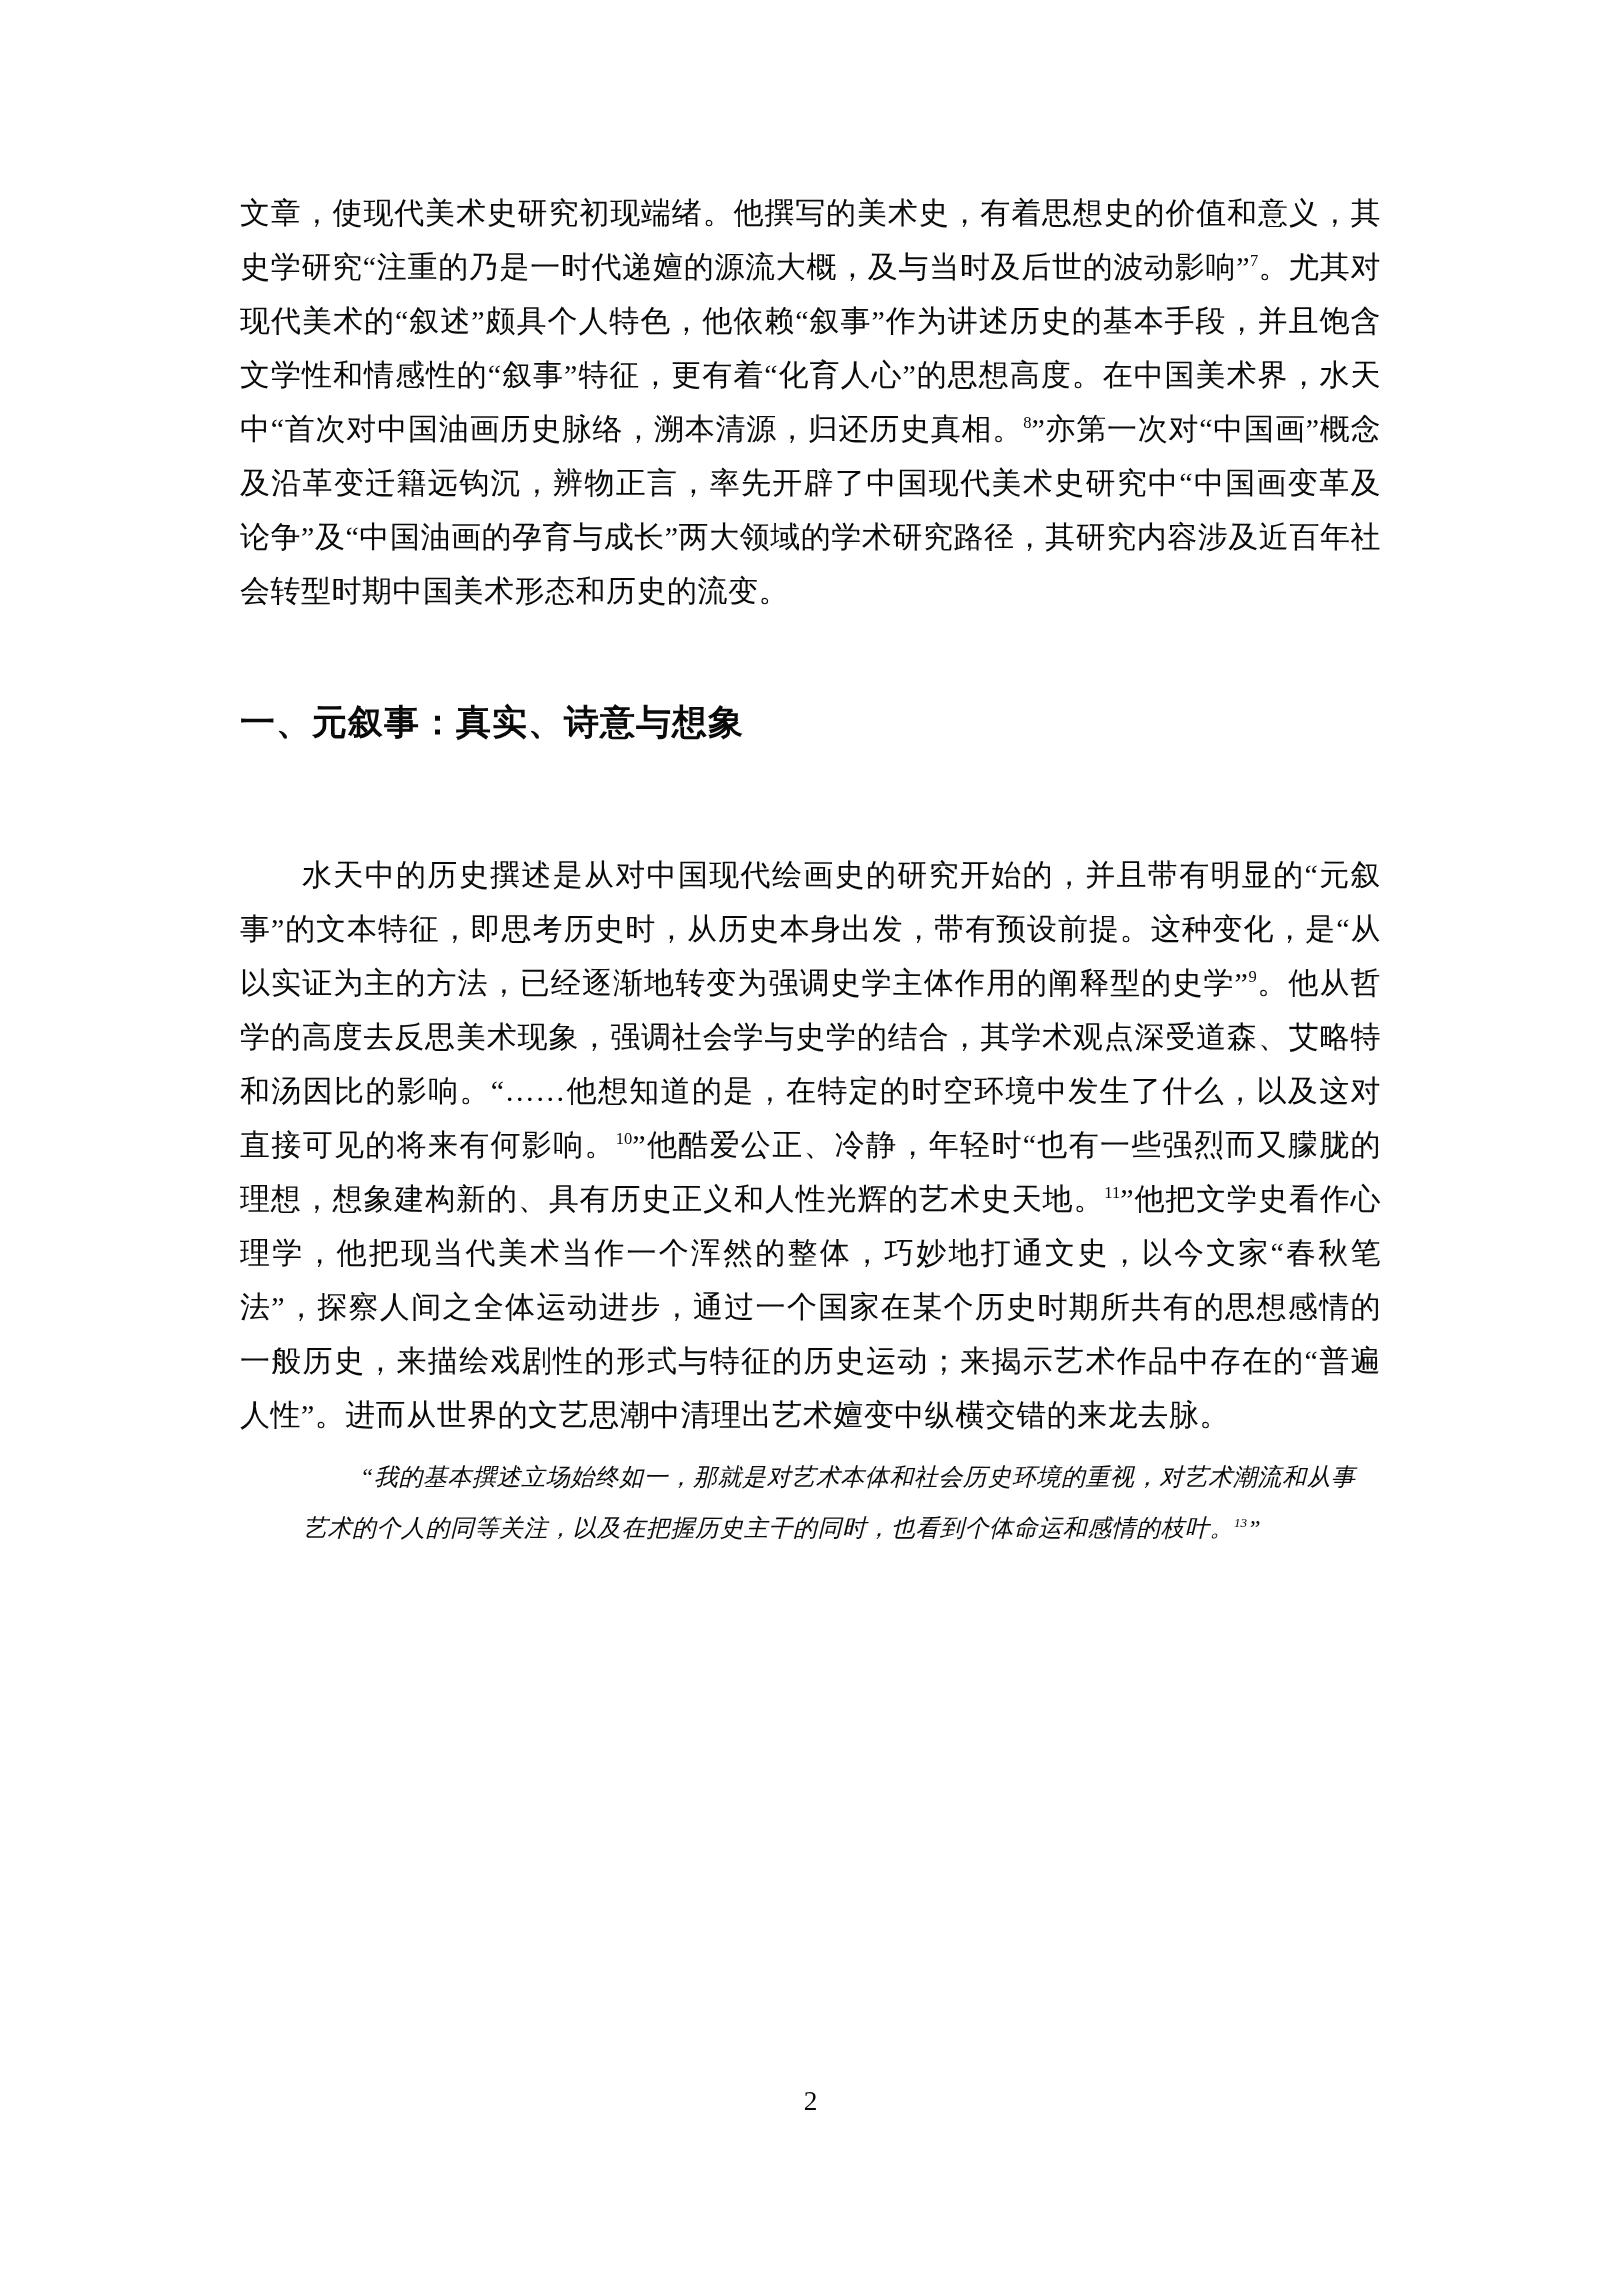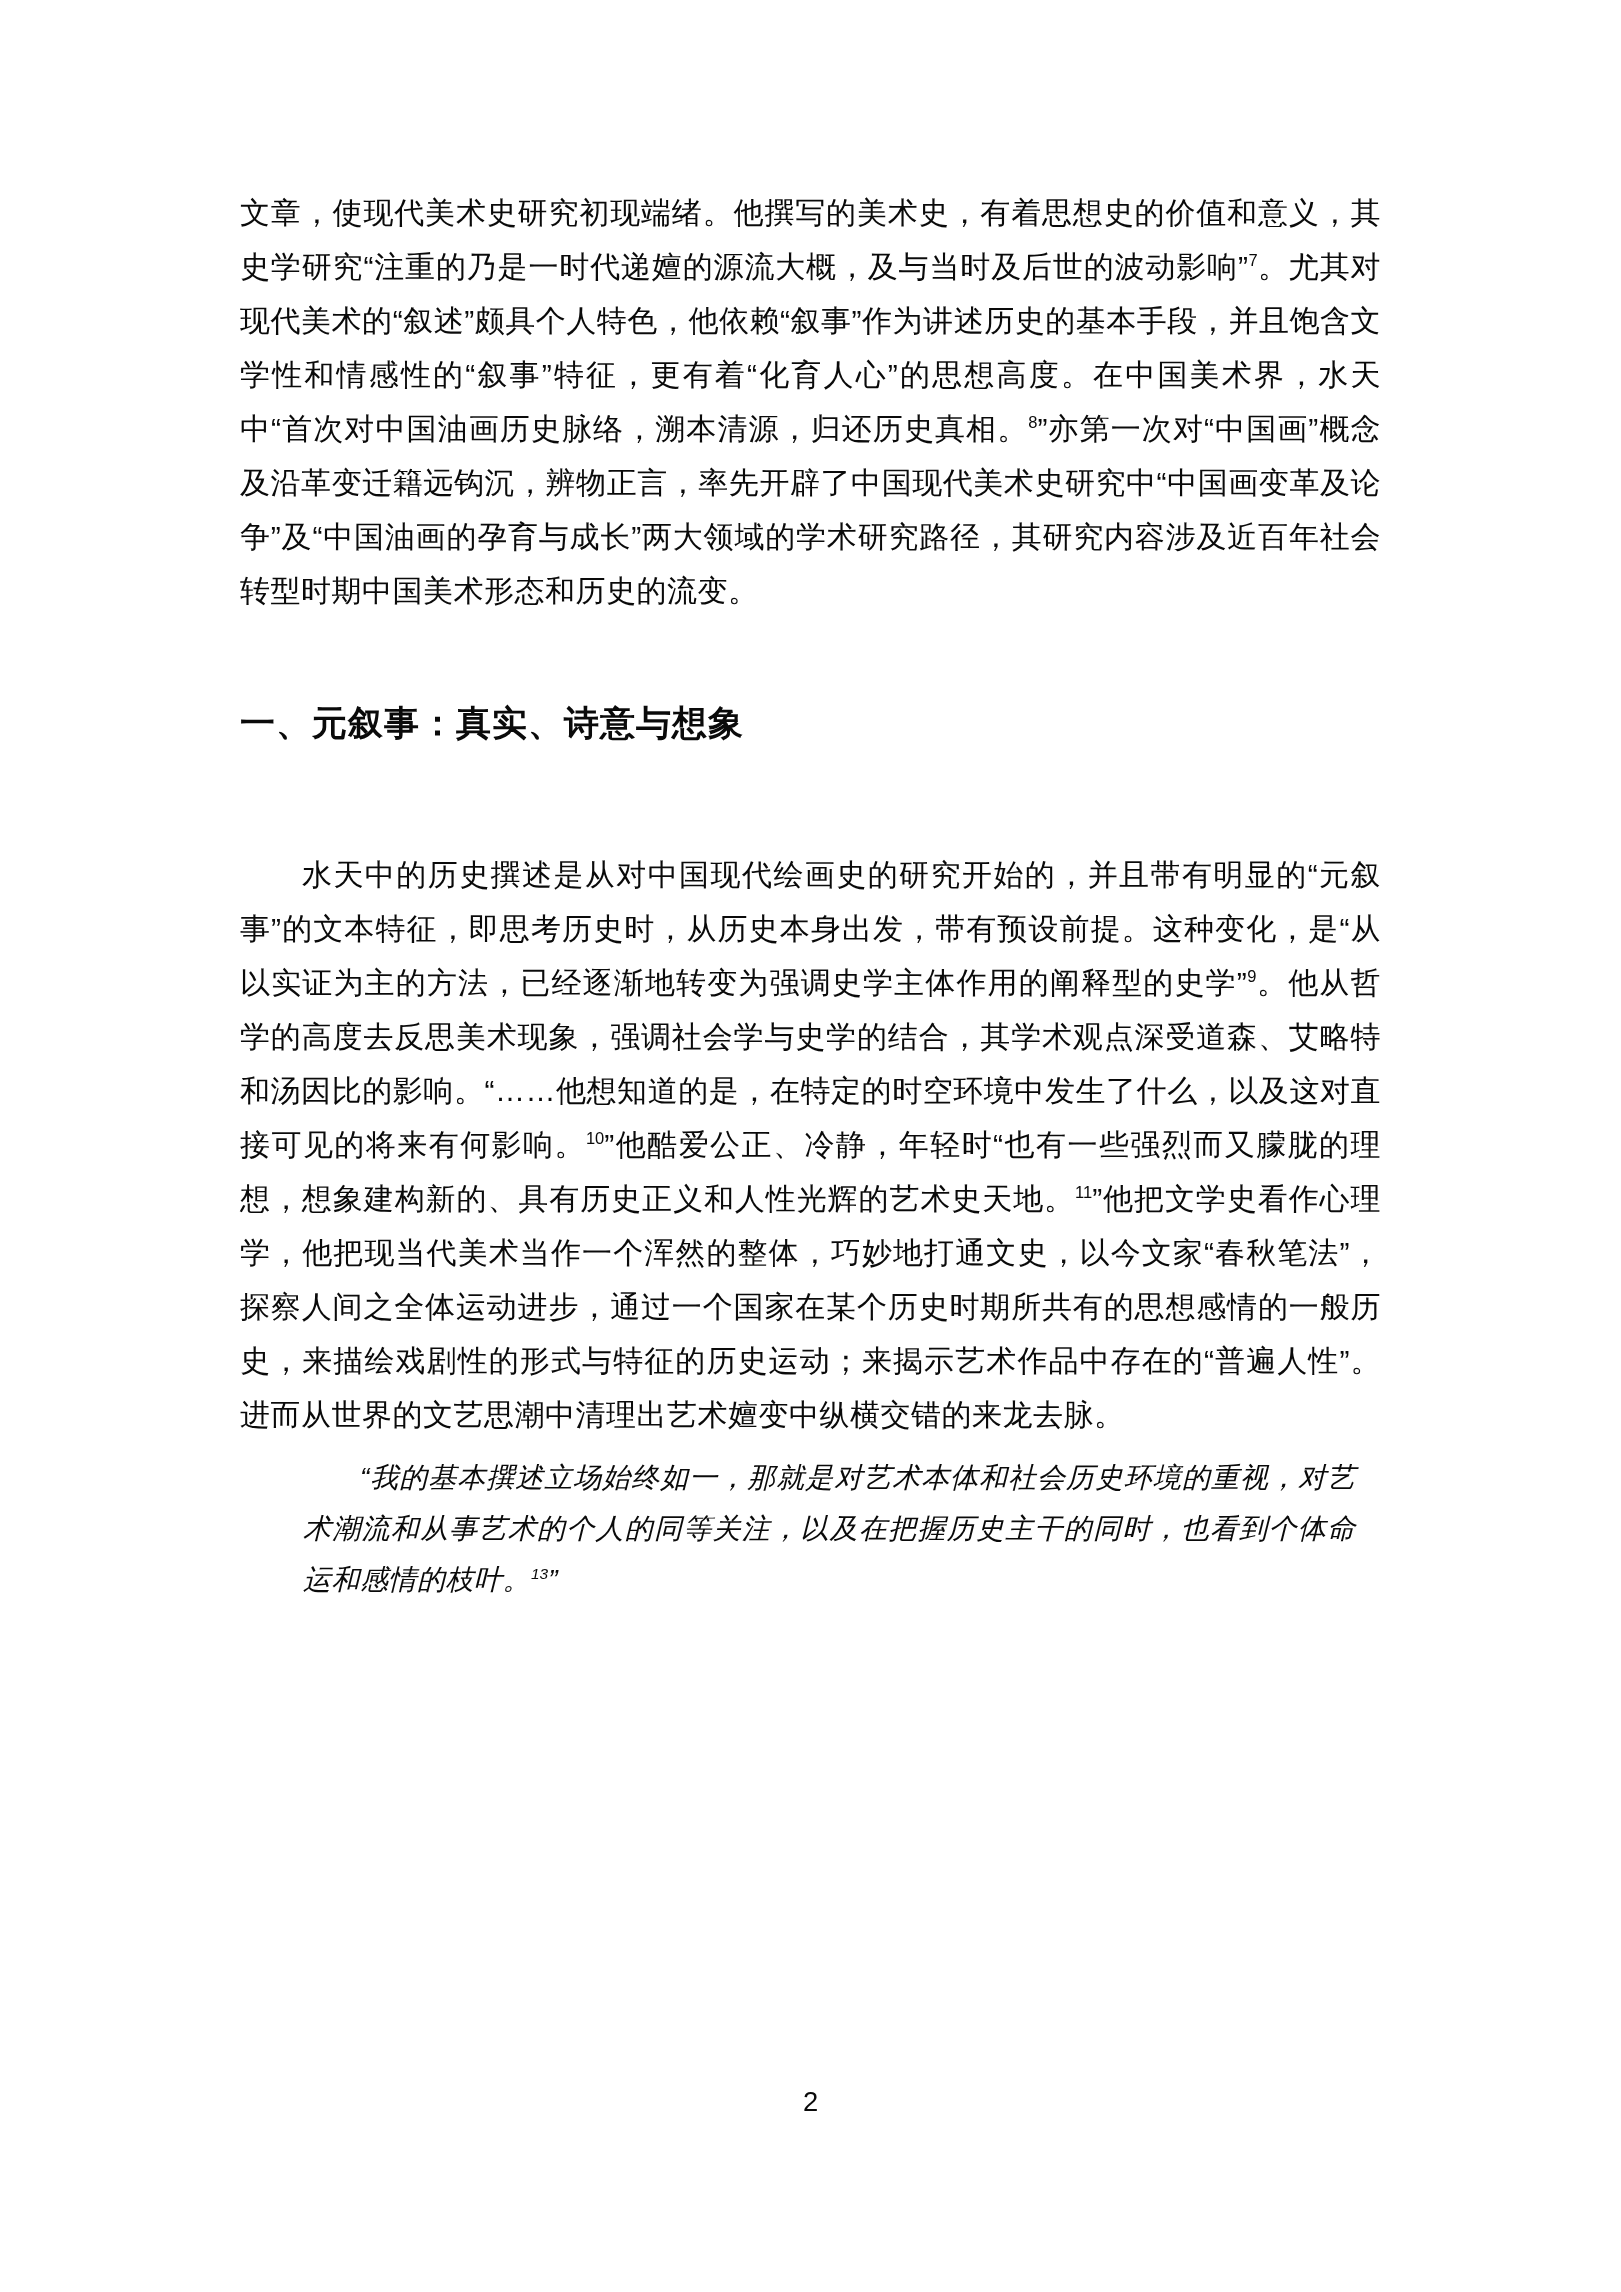--- a/index.html
+++ b/index.html
@@ -7,21 +7,21 @@
     padding: 0;
     background: #ffffff;
   }
   .page {
     position: relative;
     width: 1621px;
     height: 2293px;
     background: #ffffff;
     color: #0a0a0a;
     overflow: hidden;
-    font-family: Liberation Sans, sans-serif;
+    font-family: Liberation Serif, serif;
   }
   .content {
     position: absolute;
     left: 240px;
     top: 0;
     width: 1141px;
     padding-top: 186px;
   }
   p.body {
     margin: 0;
@@ -35,21 +35,21 @@
   }
   h2.heading {
     margin: 78px 0 98px 0;
     font-size: 35px;
     line-height: 54px;
     font-weight: bold;
     letter-spacing: 1px;
   }
   blockquote.quote {
     margin: 9.8px 25.5px 9.8px 63px;
-    font-size: 28px;
+    font-size: 24px;
     line-height: 51px;
     font-style: italic;
     text-align: justify;
     text-indent: 57px;
     letter-spacing: 0.5px;
   }
   sup {
     font-size: 0.55em;
     line-height: 0;
     vertical-align: super;

